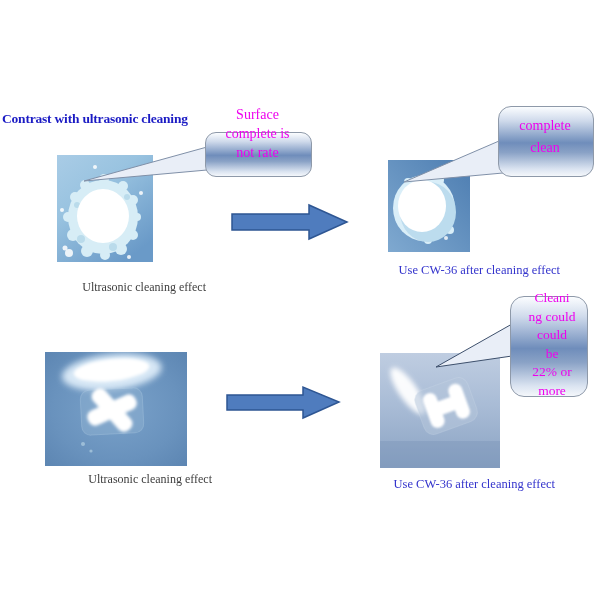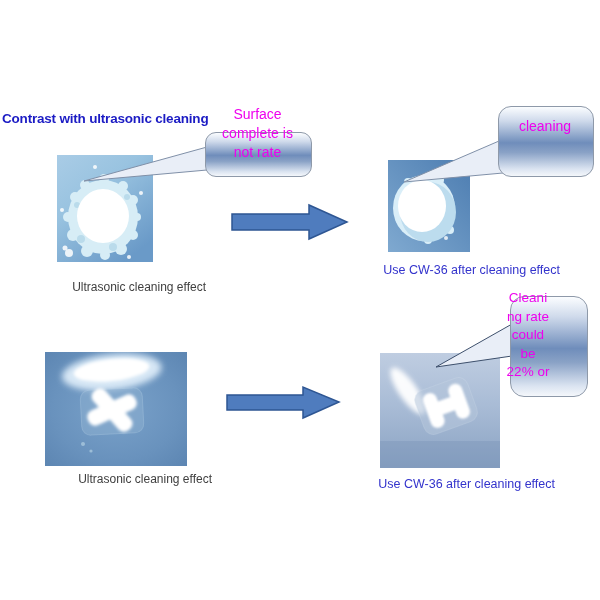--- a/index.html
+++ b/index.html
@@ -1,17 +1,17 @@
 <!DOCTYPE html>
 <html style="--title_blue: #1b1bc4; --caption_blue: #3333cc; --magenta: #ee00ee; --arrow_fill: #4f7cbe; --arrow_stroke: #2e5693; --bubble_mid: #6f8dbb; --photo_blue: #6992bd;"><head>
 <meta charset="utf-8">
 <style>
   html,body{margin:0;padding:0;background:#fff;}
   .stage{position:relative;width:600px;height:600px;background:#ffffff;overflow:hidden;
-         font-family:Liberation Sans, sans-serif;}
+         font-family:Liberation Serif, serif;}
 
   .title{position:absolute;left:2px;top:111px;width:220px;font-size:13.5px;font-weight:bold;
          letter-spacing:-0.2px;color:var(--title_blue);z-index:2;}
 
   .photo{position:absolute;z-index:1;display:block;}
   .img1{left:57px;top:155px;}
   .img2{left:388px;top:160px;}
   .img3{left:45px;top:352px;}
   .img4{left:380px;top:353px;}
 
@@ -20,21 +20,21 @@
   .bubble{position:absolute;z-index:3;border:1px solid #8e99a9;border-radius:11px;
           background:linear-gradient(180deg,#fbfdff 0%,#cfdaeb 20%,#6f8dbb 52%,#8aa2c6 66%,#dbe4f1 90%,#f4f7fb 100%);}
   .b1{left:205px;top:132px;width:105px;height:43px;}
   .b2{left:498px;top:106px;width:94px;height:69px;border-radius:13px;}
   .b3{left:510px;top:296px;width:76px;height:99px;border-radius:14px;}
 
   .btext{position:absolute;z-index:4;color:var(--magenta);text-align:center;}
   .btext span{display:block;}
   .bt1{left:198px;top:105px;width:119px;font-size:14px;line-height:19px;}
   .bt2{left:498px;top:115px;width:94px;font-size:14px;line-height:22px;}
-  .bt3{left:484px;top:289px;width:88px;font-size:13.5px;line-height:18.5px;}
+  .bt3{left:508px;top:289px;width:88px;font-size:13.5px;line-height:18.5px;}
 
   .caption{position:absolute;z-index:2;text-align:right;}
   .cap-black{color:#404040;font-size:12px;}
   .cap-blue{color:var(--caption_blue);font-size:12.5px;}
   .cap1{left:56px;top:280px;width:150px;}
   .cap2{left:370px;top:263px;width:190px;}
   .cap3{left:62px;top:472px;width:150px;}
   .cap4{left:375px;top:477px;width:180px;}
 </style>
 </head>
@@ -178,29 +178,31 @@
   <div class="bubble b2"></div>
   <div class="bubble b3"></div>
 
   <div class="btext bt1">
     <span>Surface</span>
     <span>complete is</span>
     <span>not rate</span>
   </div>
 
   <div class="btext bt2">
-    <span>cleaning</span>
+    <span>complete</span>
+    <span>clean</span>
   </div>
 
   <div class="btext bt3">
     <span>Cleani</span>
-    <span>ng rate</span>
+    <span>ng could</span>
     <span>could</span>
     <span>be</span>
     <span>22% or</span>
+    <span>more</span>
   </div>
 
   <div class="caption cap-black cap1">Ultrasonic cleaning effect</div>
   <div class="caption cap-blue cap2">Use CW-36 after cleaning effect</div>
   <div class="caption cap-black cap3">Ultrasonic cleaning effect</div>
   <div class="caption cap-blue cap4">Use CW-36 after cleaning effect</div>
 
 </div>
 
 </body></html>

